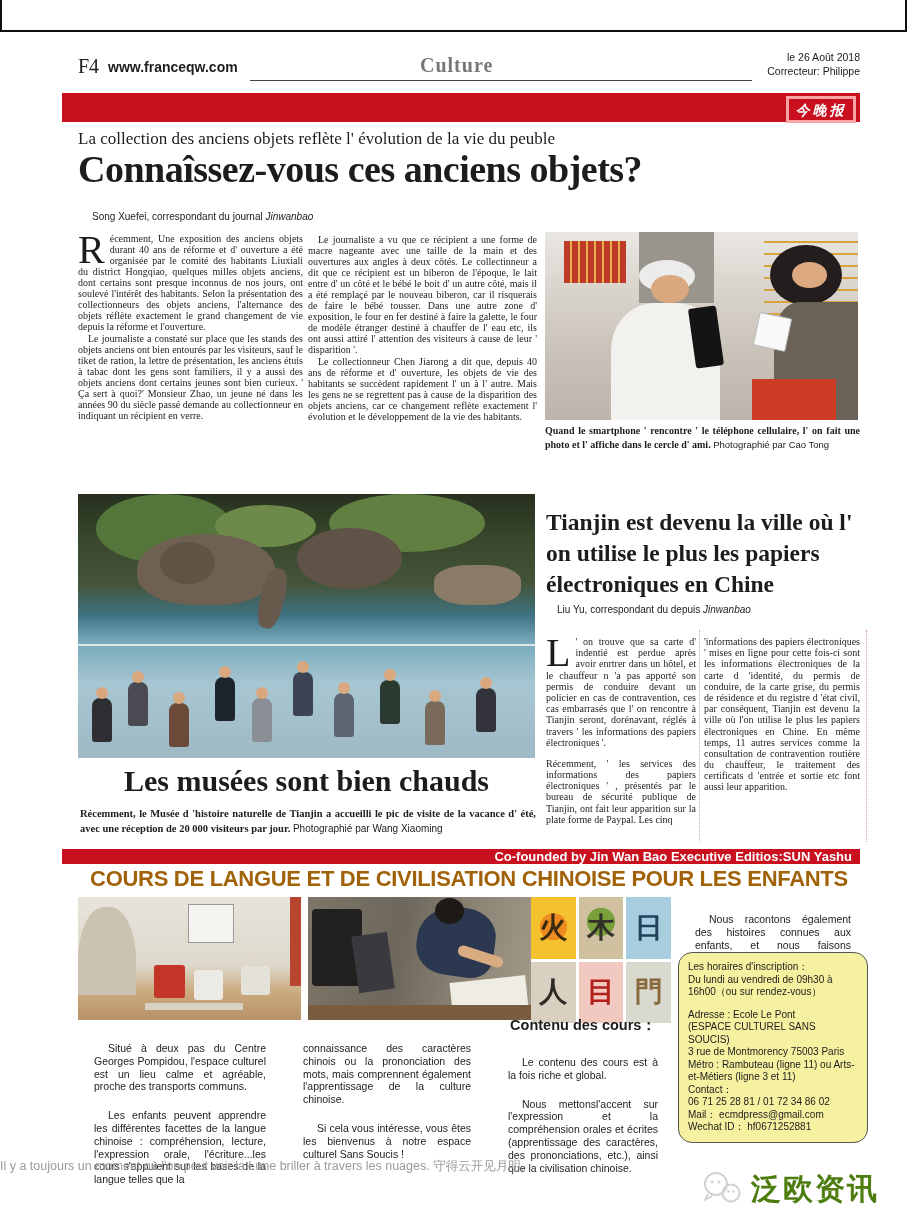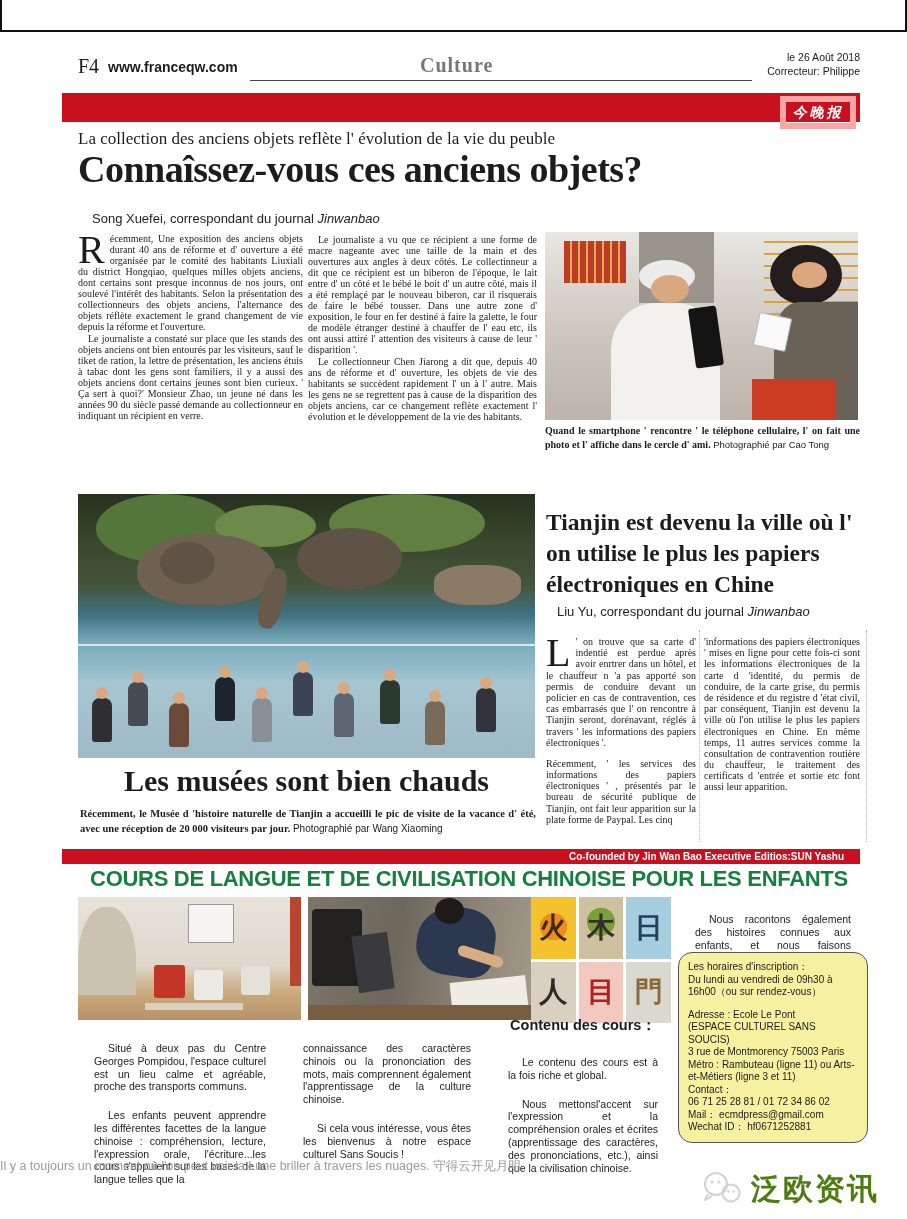--- a/index.html
+++ b/index.html
@@ -13,29 +13,29 @@
   .pageno{position:absolute;left:78px;top:55px;font-size:20px;}
   .siteurl{position:absolute;left:108px;top:59px;font-family:"Liberation Sans",sans-serif;
            font-weight:bold;font-size:14px;}
   .section{position:absolute;left:420px;top:54px;font-weight:bold;font-size:20px;color:#777;
            letter-spacing:1px;}
   .header-rule{position:absolute;left:250px;top:80px;width:502px;height:1px;background:#444;}
   .dateblock{position:absolute;right:47px;top:51px;text-align:right;
              font-family:"Liberation Sans",sans-serif;font-size:10.5px;line-height:1.3;}
   
   .banner{position:absolute;left:62px;top:93px;width:798px;height:29px;background:#c9101f;}
-  .logo-box{position:absolute;right:4px;top:3px;width:64px;height:21px;border:6px solid #fca5a5;
-            display:flex;align-items:center;justify-content:center;}
+  .logo-box{position:absolute;right:4px;top:3px;width:64px;height:21px;border:3px solid #fca5a5;
+            display:flex;align-items:flex-end;justify-content:center;}
   .logo-box span{font-family:"DejaVu Serif",serif;font-style:italic;font-weight:bold;
                  color:#fff;font-size:14px;letter-spacing:3px;white-space:nowrap;}
   
   .kicker{position:absolute;left:78px;top:129px;width:700px;font-size:17px;}
   .headline1{position:absolute;left:78px;top:147px;width:782px;font-size:38px;font-weight:bold;
              letter-spacing:-0.5px;}
-  .byline{position:absolute;font-family:"Liberation Sans",sans-serif;font-size:13px;color:#222;}
+  .byline{position:absolute;font-family:"Liberation Sans",sans-serif;font-size:10px;color:#222;}
   .byline .journal{font-style:italic;}
   .byline1{left:92px;top:211px;}
   .bodycol{position:absolute;top:233px;font-size:10px;line-height:1.1;text-align:justify;}
   .col1{left:78px;width:225px;}
   .col2{left:308px;width:229px;}
   .bodycol p{margin:0;}
   .bodycol p.ind{text-indent:10px;margin-top:1px;}
   .dropcap{float:left;font-size:40px;line-height:31px;padding:1px 5px 0 0;}
   
   .photoA{position:absolute;left:545px;top:232px;width:313px;height:188px;overflow:hidden;
@@ -96,25 +96,25 @@
              line-height:1.32;}
   .byline3{left:557px;top:604px;}
   .tjcol{position:absolute;top:626px;font-size:10px;line-height:1.12;text-align:justify;}
   .tjcol1{left:546px;width:150px;}
   .tjcol2{left:704px;width:156px;}
   .tj-divider{position:absolute;left:699px;top:630px;height:212px;border-left:1px dotted #caa;}
   .tj-rule-right{position:absolute;left:866px;top:630px;height:212px;border-left:1px dotted #d99;}
   
   .redstrip{position:absolute;left:62px;top:849px;width:798px;height:15px;background:#c9101f;
       display:flex;align-items:center;justify-content:flex-end;}
-  .redstrip span{font-family:"Liberation Sans",sans-serif;font-size:10px;font-weight:bold;
-      color:#fff;padding-right:16px;white-space:nowrap;}
+  .redstrip span{font-family:"Liberation Sans",sans-serif;font-size:13px;font-weight:bold;
+      color:#fff;padding-right:8px;white-space:nowrap;}
   .headline4{position:absolute;left:78px;top:866px;width:782px;text-align:center;
       font-family:"Liberation Sans",sans-serif;font-size:22px;font-weight:bold;
-      letter-spacing:-0.3px;color:#15803d;}
+      letter-spacing:-0.3px;color:#a16207;}
   
   .photoC{position:absolute;left:78px;top:897px;width:223px;height:123px;overflow:hidden;
       background:linear-gradient(180deg,#e8e4dc 0%,#ded8cc 55%,#caa97c 78%,#b8926a 100%);}
   .photoC div{position:absolute;}
   .pc-arch{left:0;top:8%;width:26%;height:72%;background:#cbc2b2;border-radius:45% 45% 0 0/60% 60% 0 0;}
   .pc-window{right:30%;top:6%;width:20%;height:30%;background:#f5f4f0;border:1px solid #999;}
   .pc-pillar{right:0;top:0;width:5%;height:72%;background:#b8452f;}
   .pc-chair-red{left:34%;bottom:18%;width:14%;height:27%;background:#c23527;border-radius:3px;}
   .pc-chair-w1{left:52%;bottom:16%;width:13%;height:25%;background:#eceae4;border-radius:3px;}
   .pc-chair-w2{right:14%;bottom:20%;width:13%;height:24%;background:#e4e1d8;border-radius:3px;}
@@ -240,21 +240,21 @@
     <div class="pb-person"></div>
     <div class="pb-person"></div>
   </div>
   <div class="headline2">Les musées sont bien chauds</div>
   <div class="captionB">
     <span>Récemment, le Musée d 'histoire naturelle de Tianjin a accueilli le pic de visite de la vacance d' été, avec une réception de 20 000 visiteurs par jour.  </span><span class="credit">Photographié par Wang Xiaoming</span>
   </div>
 
   <div class="headline3">Tianjin est devenu la ville où l' on utilise le plus les papiers électroniques en Chine</div>
   <div class="byline byline3">
-    <span>Liu Yu, correspondant du journal </span><span class="journal">Jinwanbao</span>
+    <span>Liu Yu, correspondant du depuis </span><span class="journal">Jinwanbao</span>
   </div>
   <div class="tjcol tjcol1">
     <p><span class="dropcap">L</span><span>' on trouve que sa carte d' indentié est perdue après avoir enrtrer dans un hôtel, et le chauffeur n 'a pas apporté son permis de conduire devant un policier en cas de contravention, ces cas embarrasés que l' on rencontre à Tianjin seront, dorénavant, réglés à travers ' les informations des papiers électroniques '.</span></p>
     <p class="ind">Récemment, ' les services des informations des papiers électroniques ' , présentés par le bureau de sécurité publique de Tianjin, ont fait leur apparition sur la plate forme de Paypal. Les cinq</p>
   </div>
   <div class="tjcol tjcol2">
     <p>'informations des papiers électroniques ' mises en ligne pour cette fois-ci sont les informations électroniques de la carte d 'identité, du permis de conduire, de la carte grise, du permis de résidence et du registre d 'état civil, par conséquent, Tianjin est devenu la ville où l'on utilise le plus les papiers électroniques en Chine. En même temps, 11 autres services comme la consultation de contravention routière du chauffeur, le traitement des certificats d 'entrée et sortie etc font aussi leur apparition.</p>
   </div>
   <div class="tj-divider"></div>
   <div class="tj-rule-right"></div>

